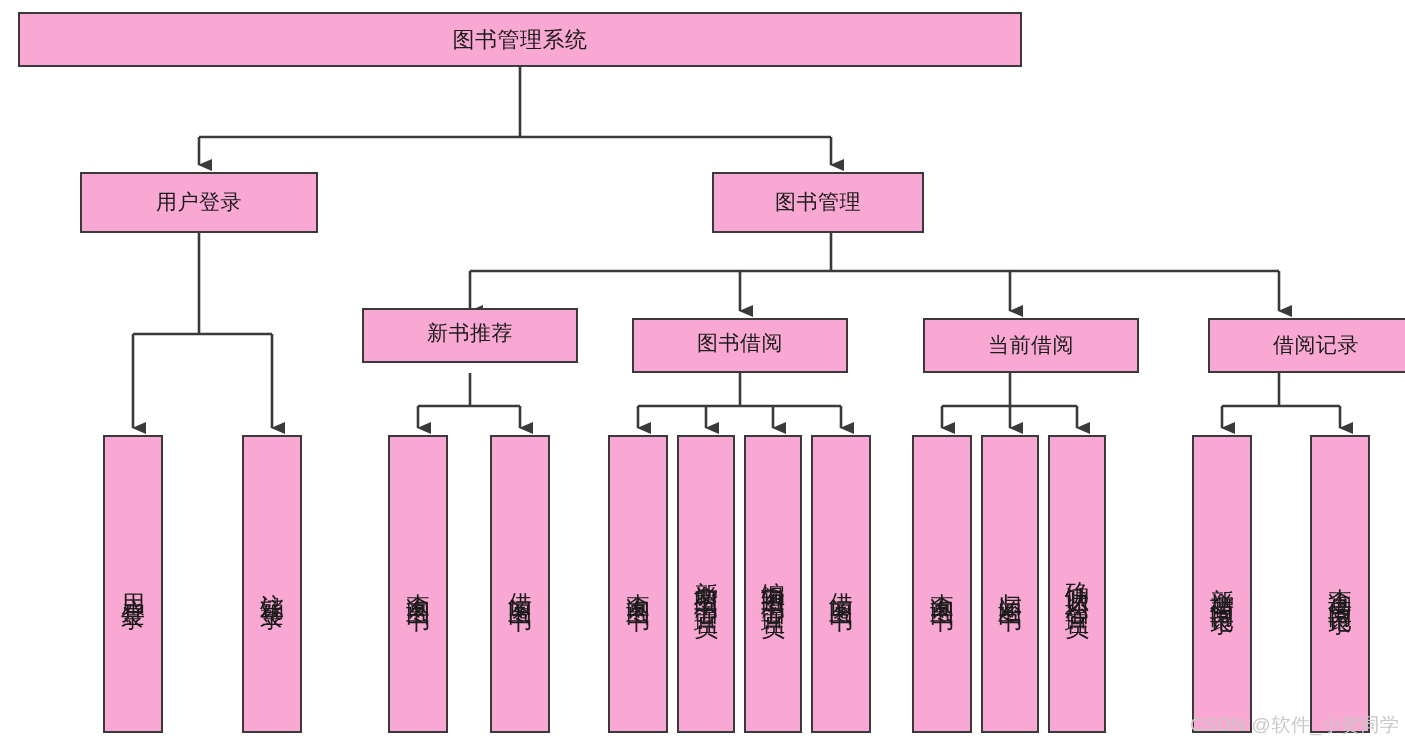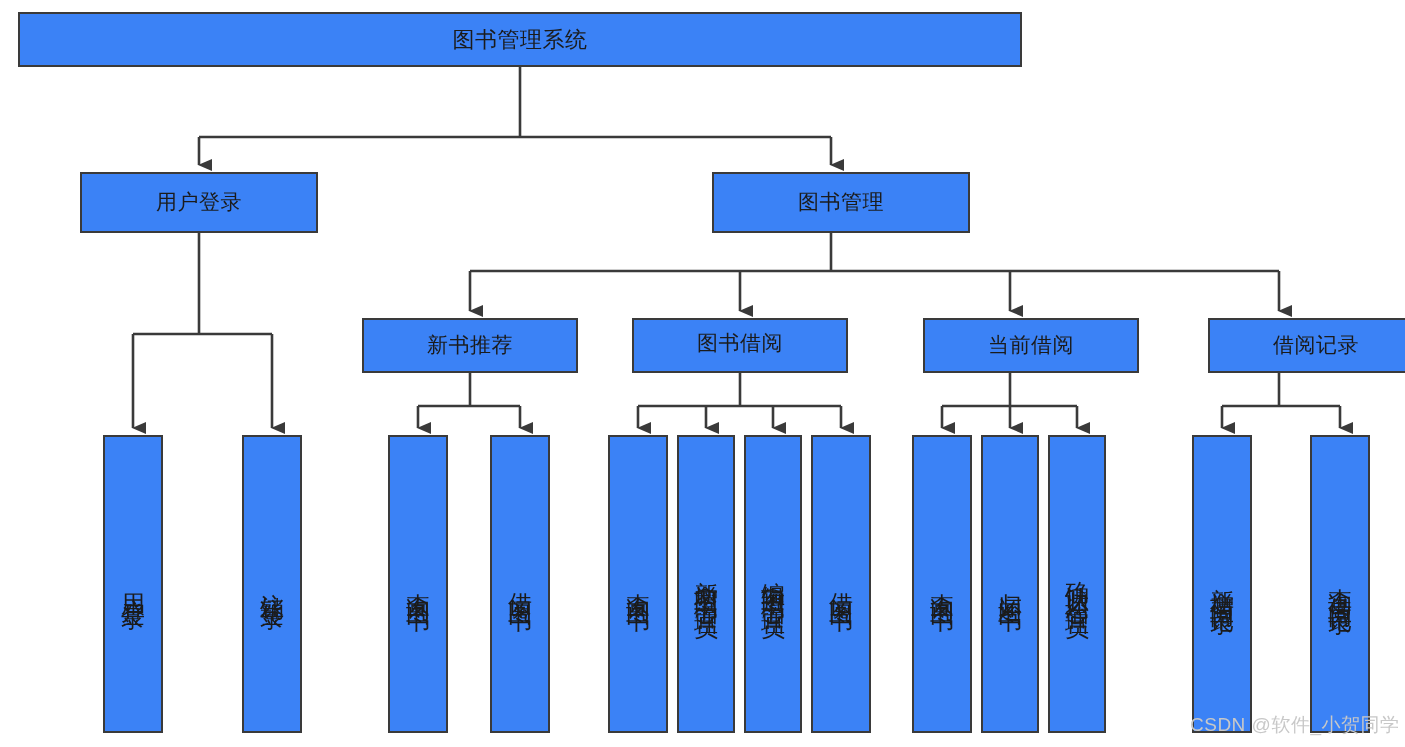--- a/index.html
+++ b/index.html
@@ -9,21 +9,21 @@
     font-family:"Liberation Sans","DejaVu Sans",sans-serif;
     overflow:hidden;
   }
   #canvas{position:relative;width:1405px;height:747px;}
 
   svg.edges{position:absolute;left:0;top:0;width:1405px;height:747px;pointer-events:none;}
 
   .node{
     position:absolute;
     box-sizing:border-box;
-    background:#3b82f6;
+    background:#f9a8d4;
     border:2.5px solid #3a3a3a;
     display:flex;
     align-items:center;
     justify-content:center;
     color:#1b1b1b;
   }
   .node .lbl{
     display:block;
     text-align:center;
     line-height:1.05;
@@ -112,25 +112,25 @@
     </g>
   </svg>
 
   <div class="node horiz root" style="left:18px;top:12px;width:1004px;height:55px;">
     <span class="lbl">图书管理系统</span>
   </div>
 
   <div class="node horiz" style="left:80px;top:172px;width:238px;height:61px;">
     <span class="lbl">用户登录</span>
   </div>
-  <div class="node horiz" style="left:712px;top:172px;width:258px;height:61px;">
+  <div class="node horiz" style="left:712px;top:172px;width:212px;height:61px;">
     <span class="lbl">图书管理</span>
   </div>
 
-  <div class="node horiz" style="left:362px;top:318px;width:216px;height:55px;">
+  <div class="node horiz" style="left:362px;top:308px;width:216px;height:55px;font-family:Liberation Mono, monospace;">
     <span class="lbl">新书推荐</span>
   </div>
   <div class="node horiz" style="left:632px;top:318px;width:216px;height:55px;font-family:Liberation Mono, monospace;">
     <span class="lbl">图书借阅</span>
   </div>
   <div class="node horiz" style="left:902px;top:318px;width:216px;height:55px;margin-left:21px;">
     <span class="lbl">当前借阅</span>
   </div>
   <div class="node horiz" style="left:1208px;top:318px;width:216px;height:55px;">
     <span class="lbl">借阅记录</span>

